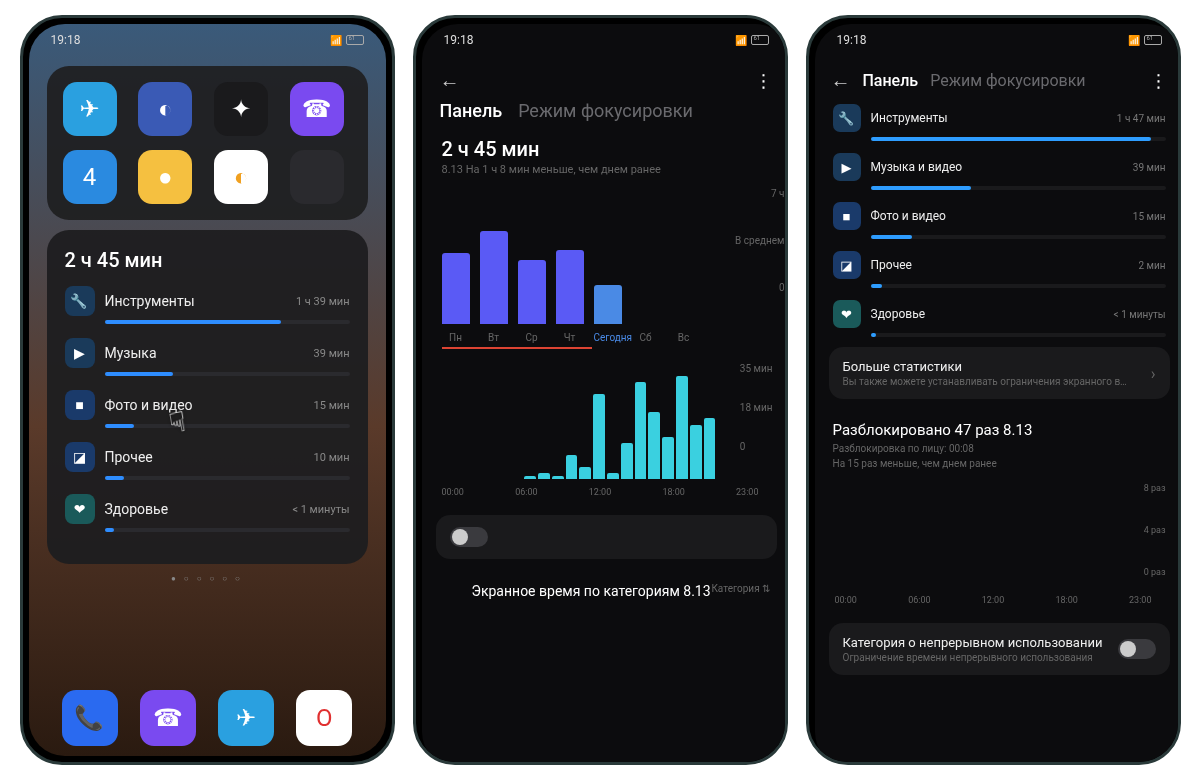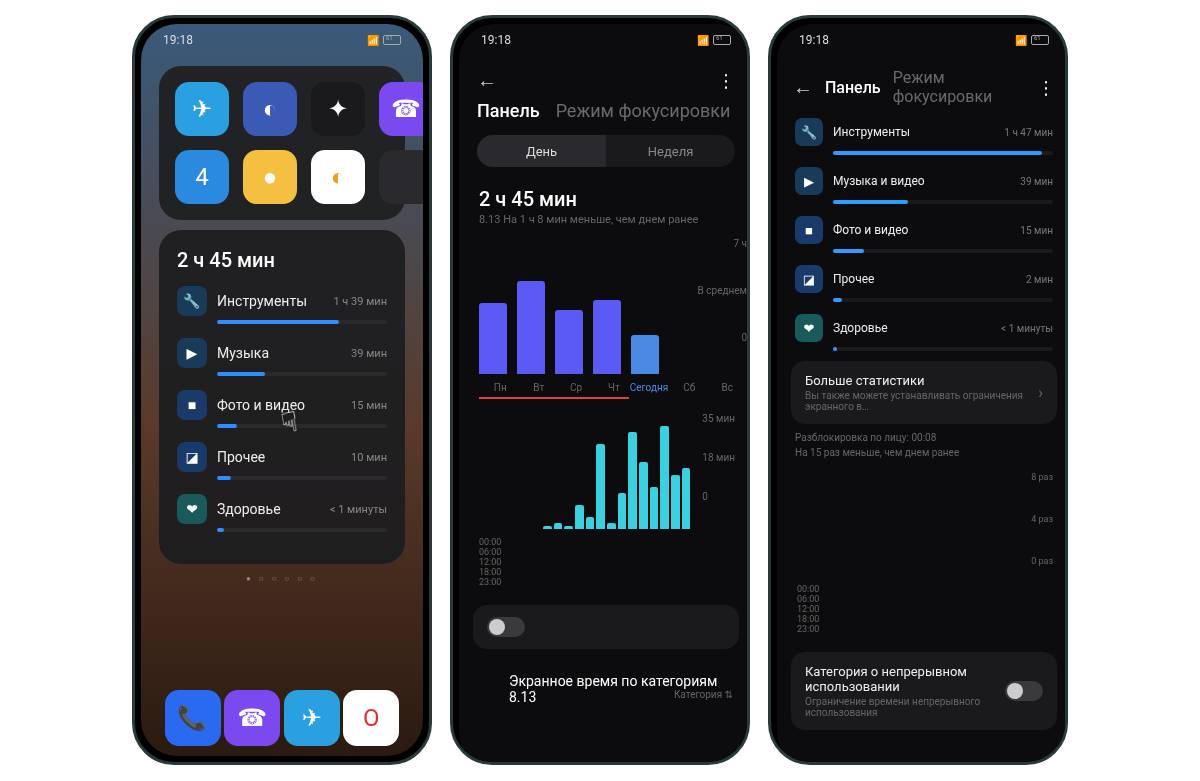--- a/index.html
+++ b/index.html
@@ -5,21 +5,21 @@
   * { box-sizing: border-box; margin: 0; padding: 0; }
   body {
     background: #fff;
     font-family: -apple-system, BlinkMacSystemFont, "Segoe UI", Roboto, sans-serif;
     display: flex;
     gap: 18px;
     padding: 15px;
     justify-content: center;
   }
   .phone {
-    width: 300px;
+    width: 375px;
     height: 750px;
     background: #000;
     border-radius: 42px;
     border: 3px solid #2a3a3a;
     overflow: hidden;
     position: relative;
     flex-shrink: 0;
   }
   .screen {
     position: absolute;
@@ -139,33 +139,33 @@
     display: flex;
     align-items: flex-end;
   }
   .weekly-bars { flex:1; display: flex; align-items: flex-end; gap: 10px; height: 100px; }
   .wbar { width: 28px; background: #5a5af5; border-radius: 3px 3px 0 0; }
   .wbar.today { background: #4a8ae5; }
   .wbar.empty { background: transparent; }
   .y-labels { position: absolute; right: 6px; top: 0; font-size: 10px; color: #666; text-align: right; }
   .y-labels div { margin-bottom: 36px; }
   .x-days { display: flex; gap: 10px; padding: 4px 20px 2px; font-size: 10px; color: #666; }
-  .x-days span { width: 28px; text-align: right; }
+  .x-days span { width: 28px; text-align: center; }
   .x-days span.today { color: #4a8ae5; }
   .red-underline { height: 2px; background: #d43; margin: 2px 20px 14px 20px; width: 150px;}
 
   .hourly-chart {
     padding: 10px 20px 4px; height: 120px;
     display: flex; align-items: flex-end; gap: 2px;
     position: relative;
   }
   .hbar { flex: 1; background: #3ad0e0; border-radius: 2px 2px 0 0; min-height: 0px;}
   .hy { position: absolute; right: 18px; top: 0; font-size: 10px; color: #666; }
   .hy div { margin-bottom: 28px; }
-  .x-hours { display: flex; justify-content: space-between; padding: 4px 32px 12px 20px; font-size: 9px; color: #666; flex-direction: column; }
+  .x-hours { display: flex; justify-content: space-between; padding: 4px 32px 12px 20px; font-size: 9px; color: #666; }
 
   .toggle-row {
     background: #1a1a1c; margin: 6px 14px; border-radius: 14px;
     padding: 12px 14px; display: flex; align-items: center; gap: 10px;
   }
   .toggle-text { flex: 1; }
   .toggle-label { font-size: 13px; color: #eee; }
   .toggle-sub { font-size: 10px; color: #666; margin-top: 2px; }
   .toggle {
     width: 38px; height: 20px; background: #3a3a3e; border-radius: 10px;
@@ -311,24 +311,20 @@
     </div>
     <div style="height:32px"></div>
     <div class="header">
       <span class="back">←</span>
       <span class="more">⋮</span>
     </div>
     <div class="tabs2">
       <span class="tab-main active">Панель</span>
       <span class="tab-focus inactive">Режим фокусировки</span>
     </div>
-    <div class="segmented">
-      <div class="seg active">День</div>
-      <div class="seg">Неделя</div>
-    </div>
 
     <div class="big-time">2 ч 45 мин</div>
     <div class="sub-time">8.13  На 1 ч 8 мин меньше, чем днем ранее</div>
 
     <div class="chart-area">
       <div class="weekly-bars" id="weekly-bars">
           <div class="wbar" style="height:71.42857142857143%"></div>
           <div class="wbar" style="height:92.85714285714286%"></div>
           <div class="wbar" style="height:64.28571428571429%"></div>
           <div class="wbar" style="height:74.28571428571429%"></div>
@@ -461,20 +457,21 @@
       </div>
 
     <div class="more-stats">
       <div class="toggle-text">
         <div class="toggle-label">Больше статистики</div>
         <div class="toggle-sub">Вы также можете устанавливать ограничения экранного в…</div>
       </div>
       <span class="chev">›</span>
     </div>
 
+    <div class="unlock-title">Разблокировано 47 раз 8.13</div>
     <div class="unlock-sub">Разблокировка по лицу: 00:08</div>
     <div class="unlock-sub">На 15 раз меньше, чем днем ранее</div>
 
     <div class="unlock-chart" id="unlock-bars">
       <div class="uy" id="unlock-y">
           <div>8 раз</div>
           <div>4 раз</div>
           <div>0 раз</div>
         </div>
     <div class="ubar" style="height:0%"></div>

